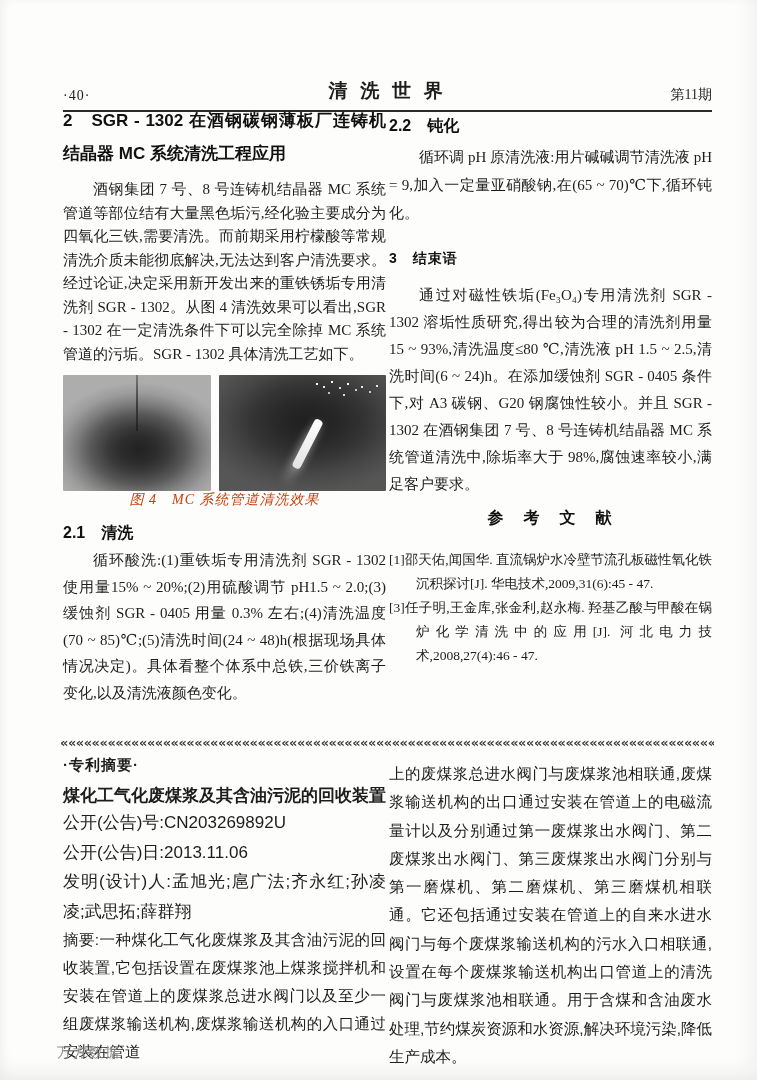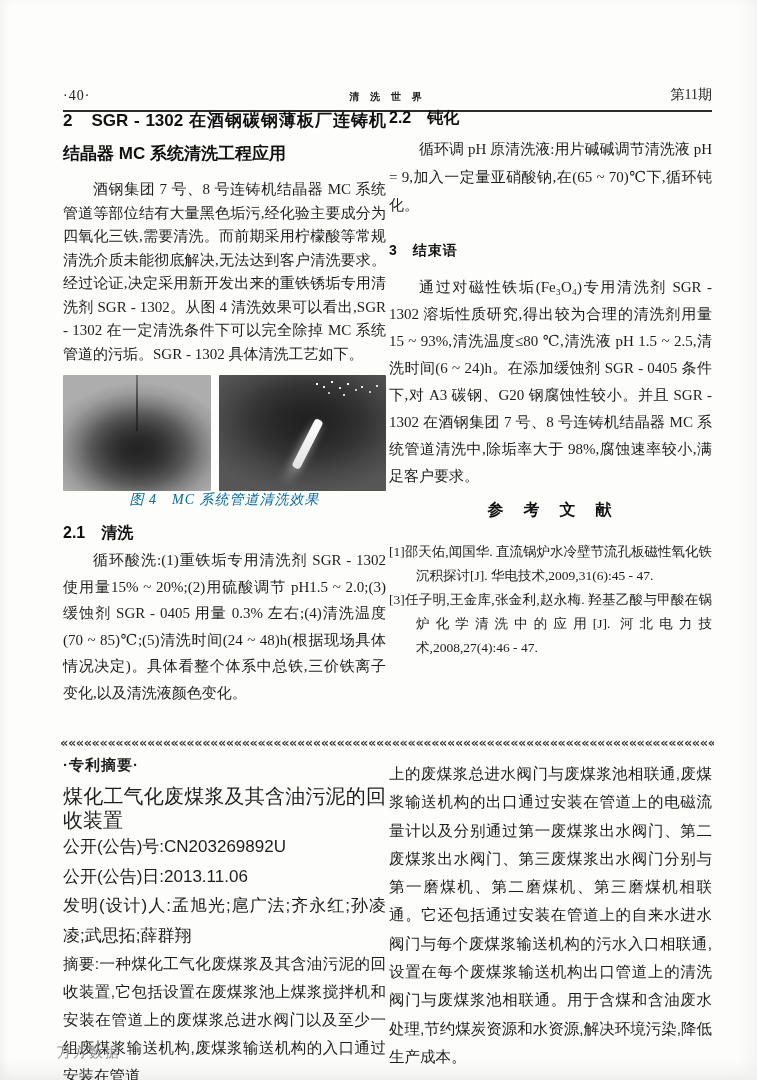--- a/index.html
+++ b/index.html
@@ -18,33 +18,33 @@
     box-shadow:inset -6px -10px 18px rgba(0,0,0,0.05), inset 4px 0 10px rgba(0,0,0,0.03);
   }
   
   .header{
     position:absolute;left:63px;top:86px;width:649px;
     display:flex;align-items:flex-end;justify-content:space-between;
     font-size:14.5px;
   }
   .journal-title{
     position:absolute;left:0;right:0;text-align:center;
-    font-family:Liberation Sans, sans-serif;
-    font-weight:bold;letter-spacing:4px;font-size:10px;
+    font-family:Liberation Serif, serif;
+    font-weight:bold;letter-spacing:4px;font-size:19px;
   }
   .page-number{font-size:14px;letter-spacing:1px;}
   .issue{font-size:14px;}
   .header-rule{
     position:absolute;left:63px;top:110px;width:649px;height:2px;
     background:#2b2b2b;
   }
   
   .col{position:absolute;width:323px;text-align:justify;}
   .col-left{left:63px;top:104px;}
-  .col-right{left:389px;top:108px;}
+  .col-right{left:389px;top:116px;}
   .col p{margin:0;}
   .body-text{font-size:15px;line-height:27px;text-indent:2em;}
   .intro-text{font-size:15px;line-height:23.5px;text-indent:2em;margin-top:8px !important;}
   h2,h3,h4{margin:0;font-family:"Liberation Sans","DejaVu Sans",sans-serif;color:#111;}
   .sec-heading{font-size:17px;line-height:33px;font-weight:bold;text-align:justify;}
   .sub-heading{font-size:16px;line-height:20px;font-weight:bold;margin-top:14px;}
   .sec3-heading{font-size:14px;line-height:24px;font-weight:bold;margin-top:19px;letter-spacing:1px;}
   .p-21{line-height:26.5px;margin-top:4px !important;}
   .p-22{line-height:28px;margin-top:7px !important;}
   .p-3{line-height:27px;margin-top:12px !important;}
@@ -72,21 +72,21 @@
     box-shadow:0 3px 9px rgba(255,255,255,0.35), -2px 16px 10px rgba(220,220,220,0.25);
   }
   .photo-after .sparkles{
     position:absolute;top:8px;right:68px;width:2px;height:2px;background:#fff;
     box-shadow:7px 3px 0 #e9e9e9,15px -2px 0 #fff,23px 4px 0 #dcdcdc,31px 0 0 #fff,
       39px 6px 0 #cfcfcf,12px 9px 0 #bdbdbd,27px 11px 0 #d8d8d8,45px 3px 0 #ececec,
       53px 8px 0 #c9c9c9,60px 2px 0 #e4e4e4;
   }
   .figure-caption{
     margin-top:7px;text-align:center;font-size:14px;font-style:italic;
-    color:#0369a1;letter-spacing:1px;text-indent:0;
+    color:#c2410c;letter-spacing:1px;text-indent:0;
   }
   
   .ref-heading{
     font-size:16px;font-weight:bold;text-align:center;margin-top:10px;
     letter-spacing:2px;
   }
   .ref-list{margin-top:19px;}
   .ref-list p{
     font-size:13.5px;line-height:24px;margin:0;
     padding-left:2em;text-indent:-2em;text-align:justify;
@@ -100,21 +100,21 @@
     line-height:14px;
   }
   
   .bottom-col{
     position:absolute;width:323px;text-align:justify;
     font-family:"Liberation Sans","DejaVu Sans",sans-serif;
   }
   .bottom-left{left:63px;top:756px;}
   .bottom-right{left:389px;top:760px;}
   .patent-label{font-size:15px;font-weight:bold;letter-spacing:1px;}
-  .patent-title{font-size:20px;font-weight:normal;margin-top:9px;line-height:24px;}
+  .patent-title{font-size:17px;font-weight:bold;margin-top:9px;line-height:24px;}
   .patent-info p{font-size:17px;line-height:29.5px;margin:0;font-weight:500;}
   .patent-abstract{font-size:15.5px;line-height:28px;margin:0;font-weight:500;}
   .bottom-right .patent-abstract{line-height:28.3px;}
   
   .watermark{
     position:absolute;left:57px;top:1044px;
     font-size:14px;color:#8f8f8f;letter-spacing:2px;
     font-family:Liberation Sans, sans-serif;
   }
 </style>

